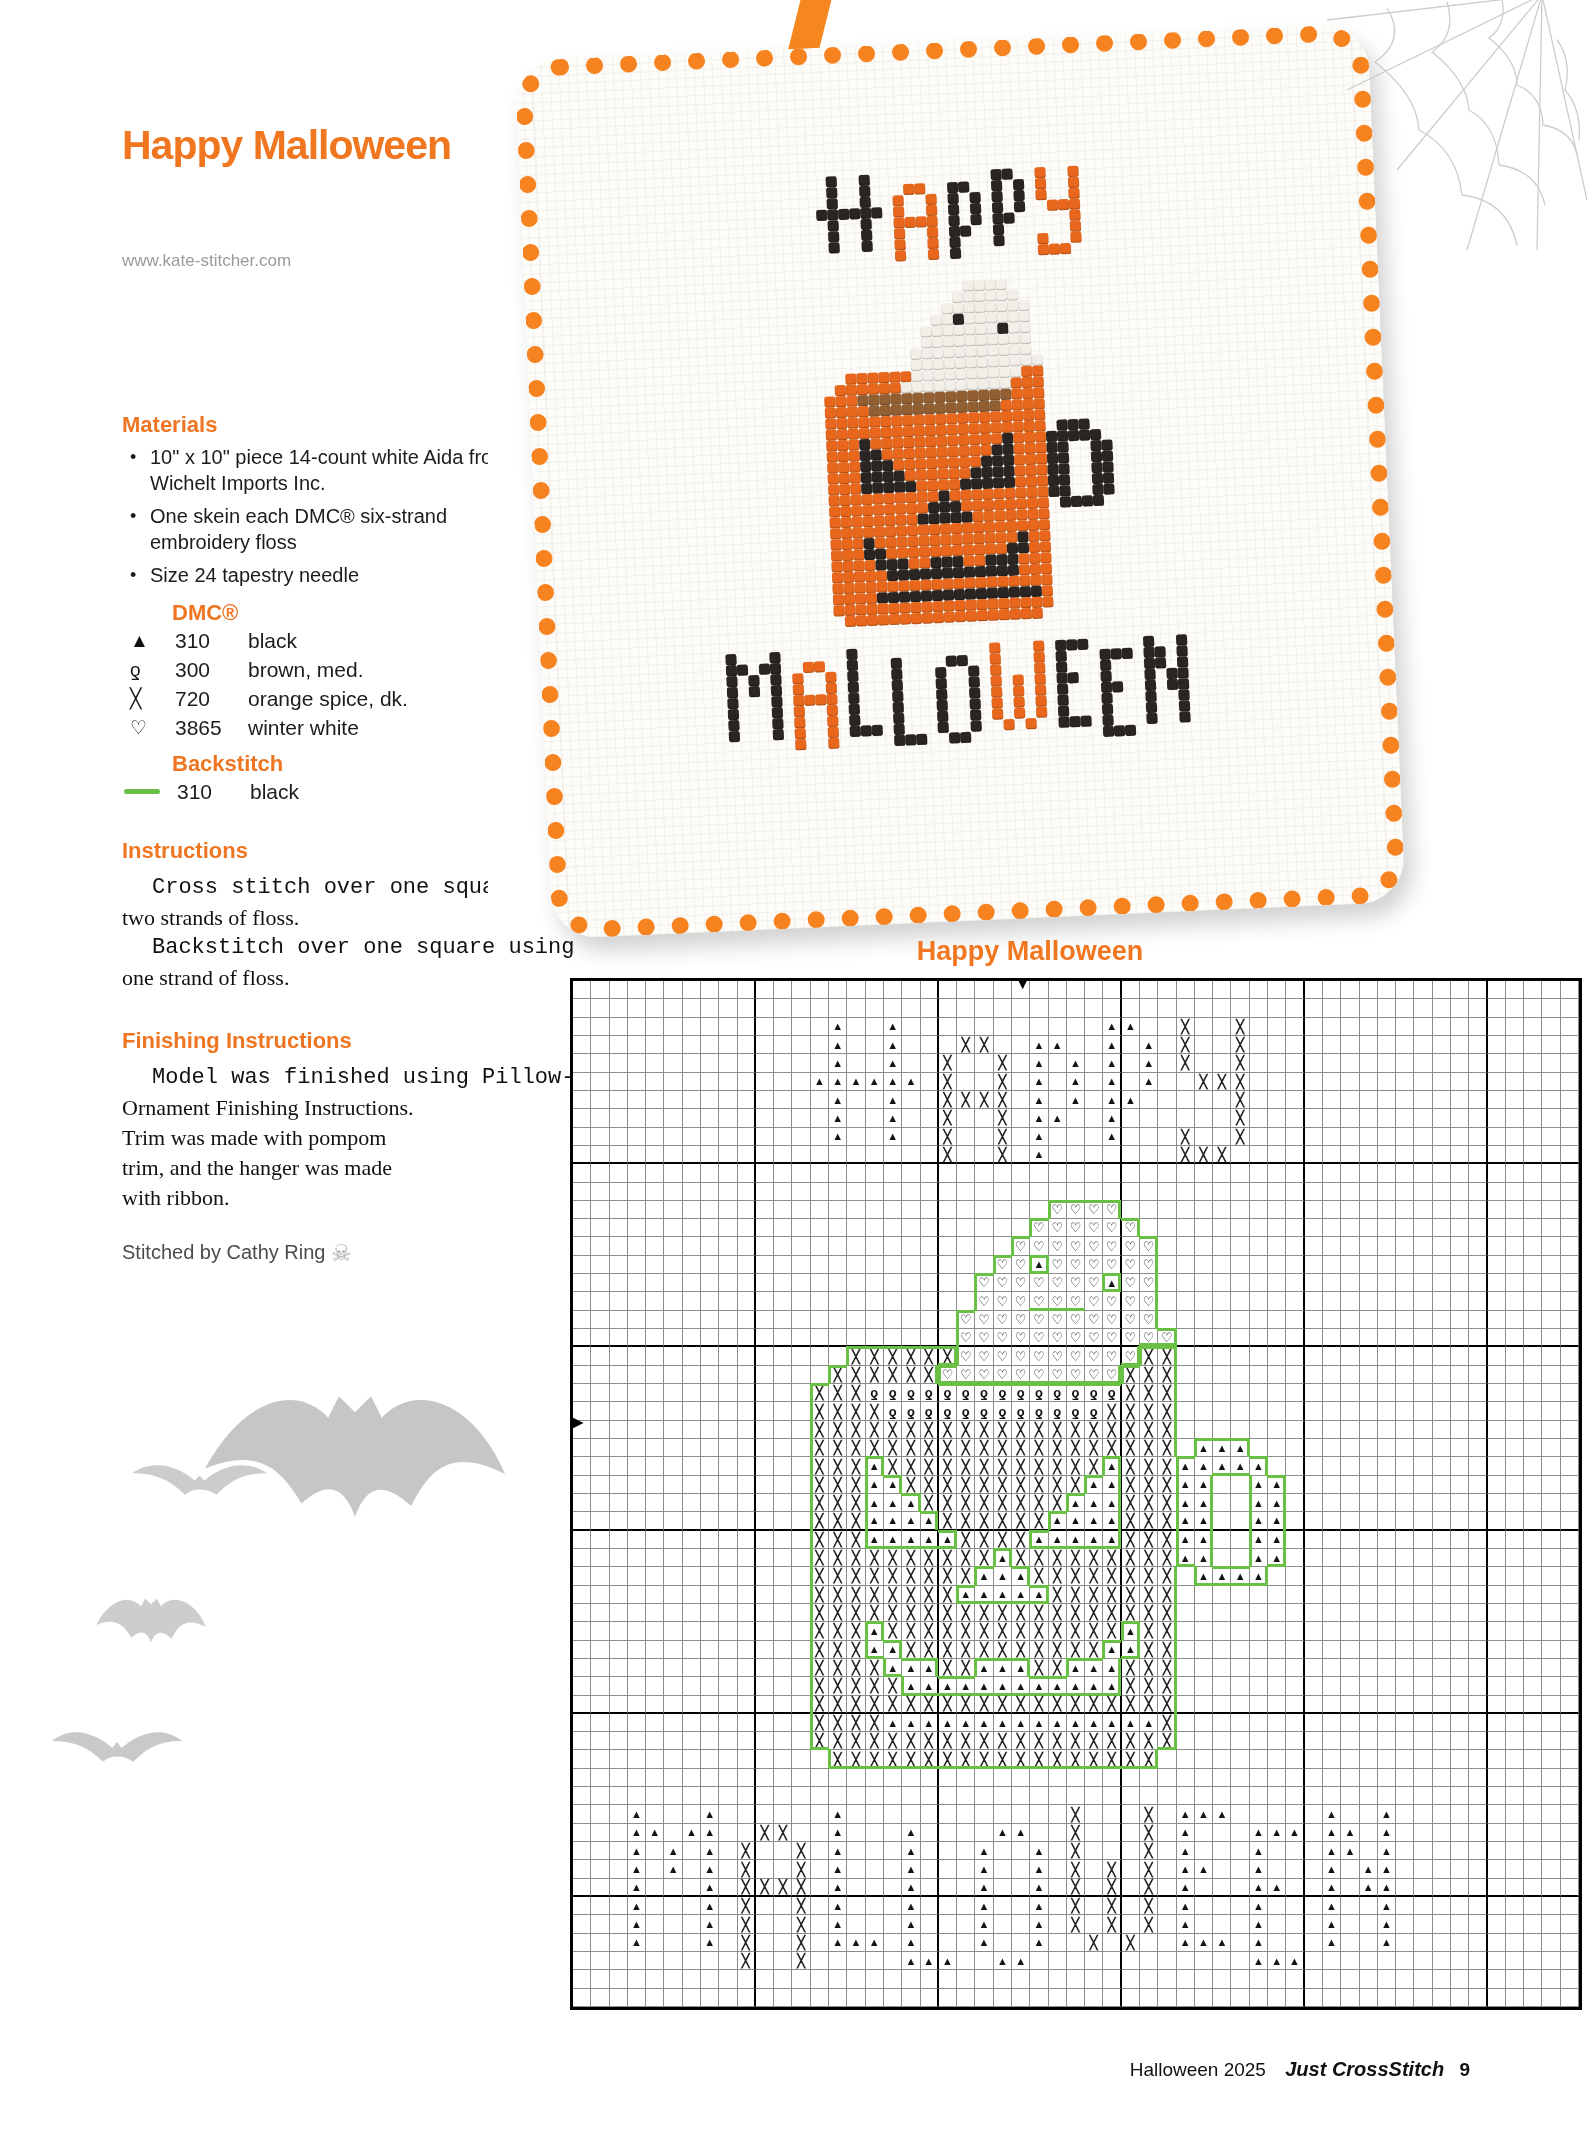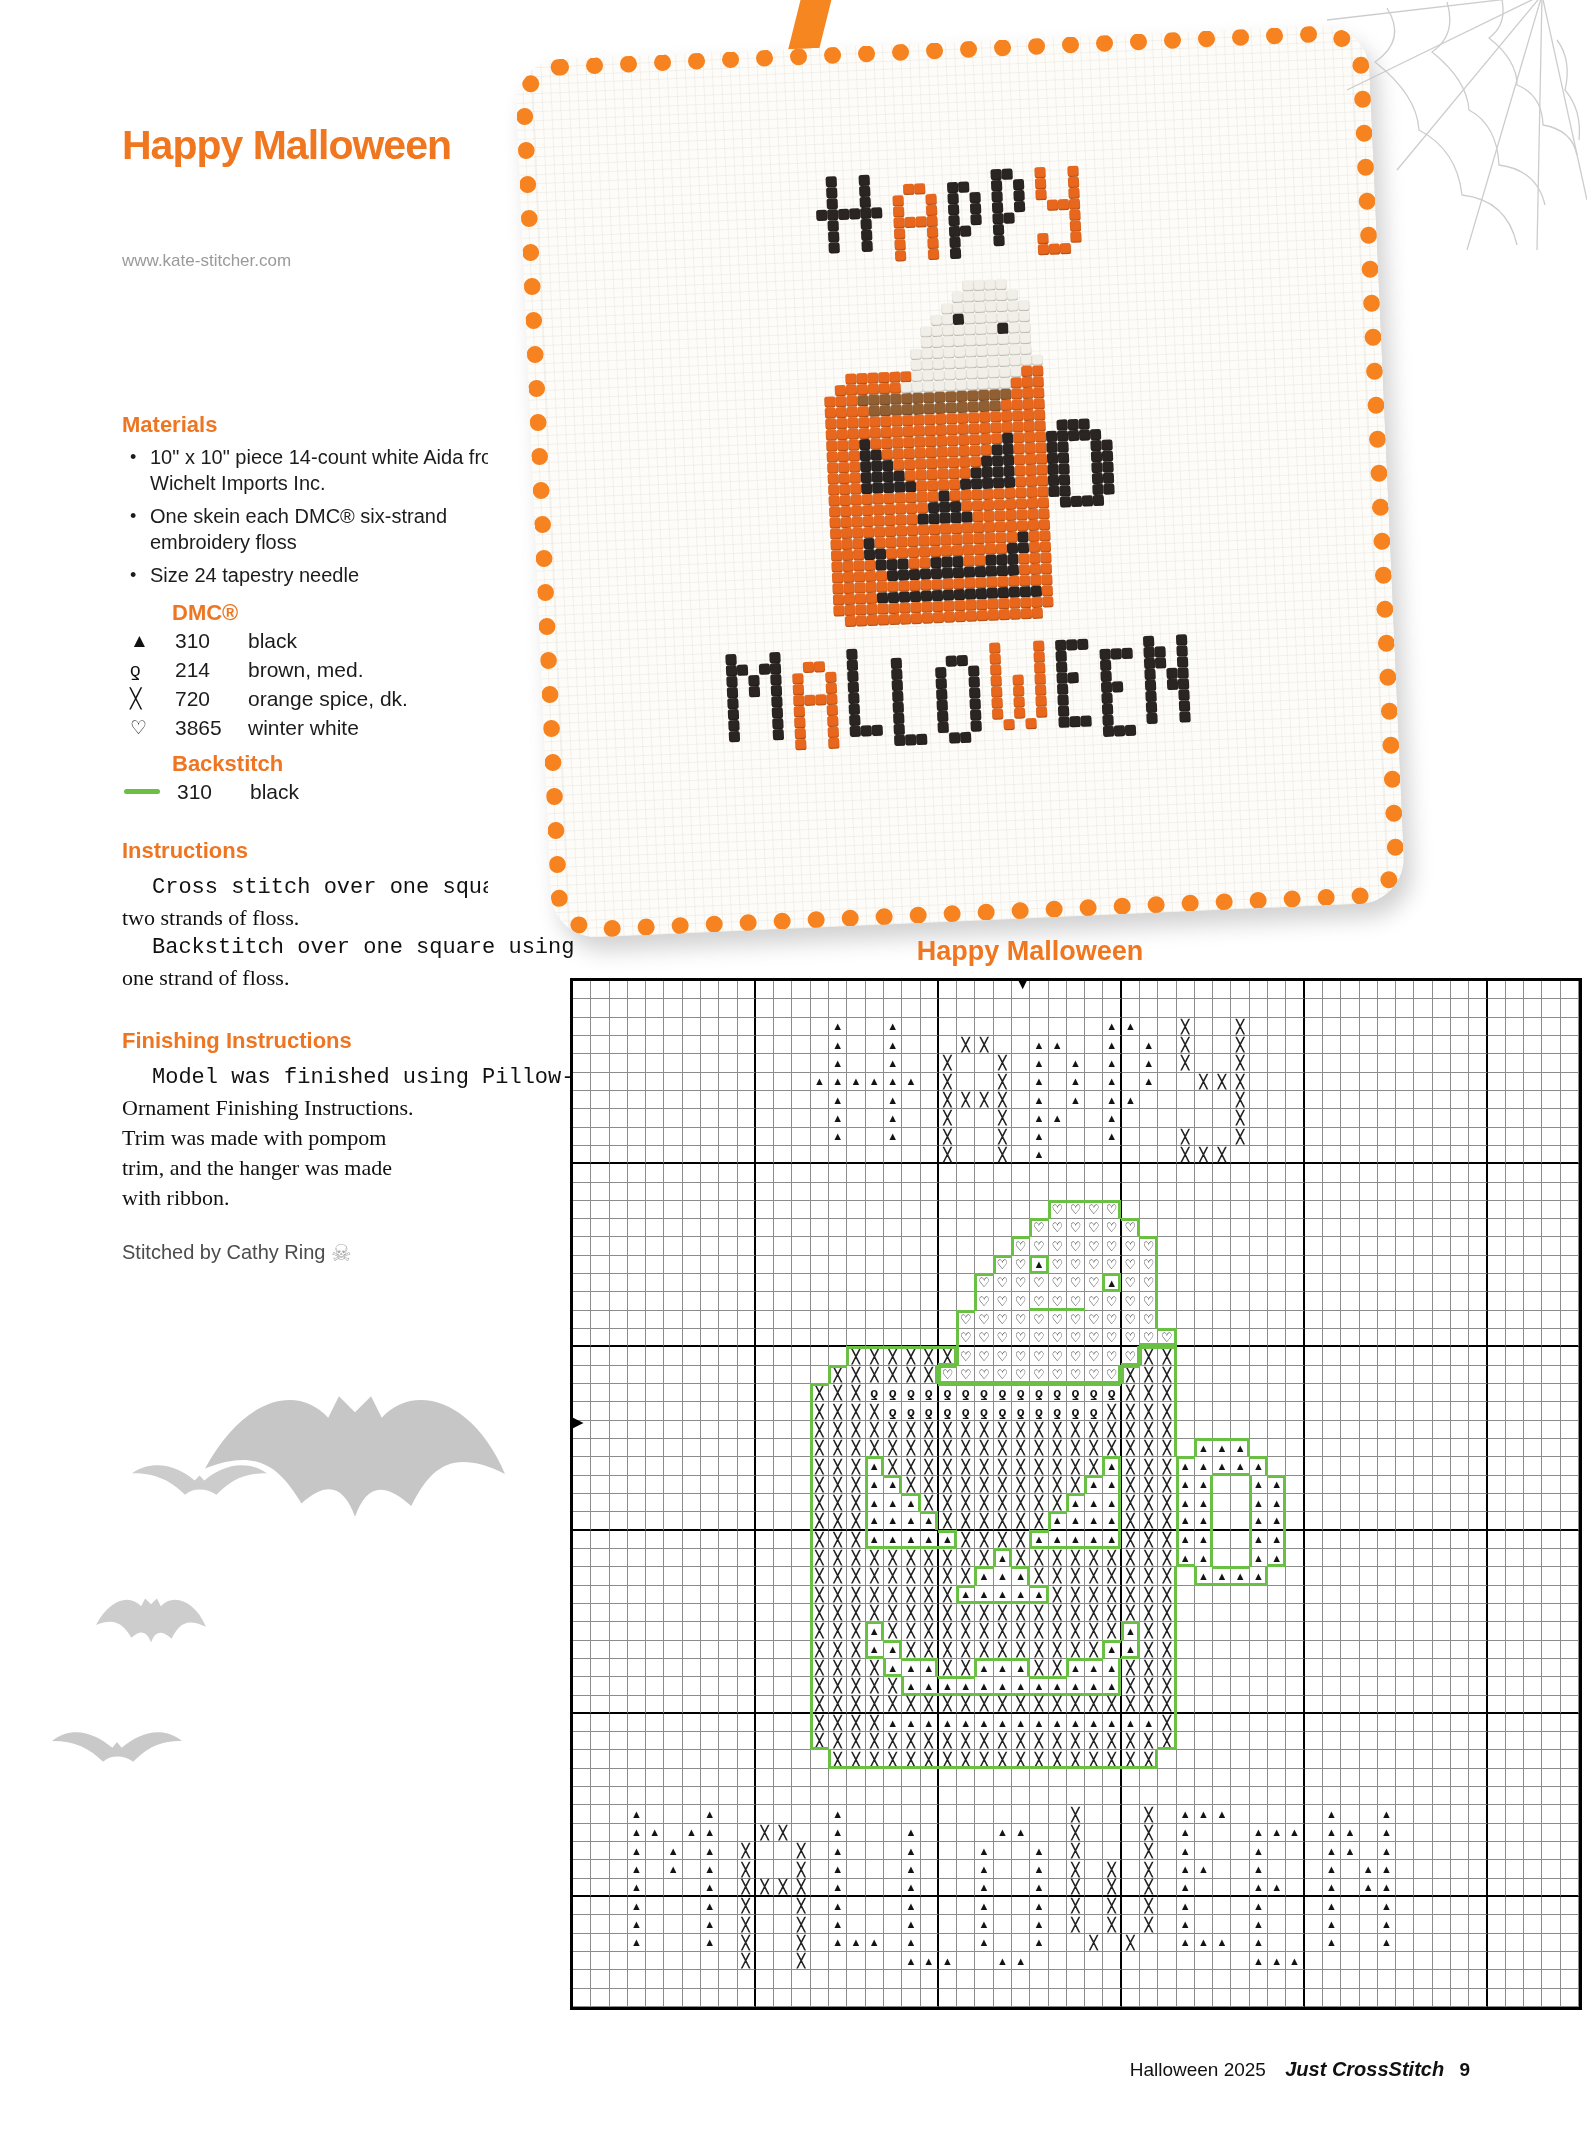--- a/index.html
+++ b/index.html
@@ -96,21 +96,21 @@
 
   <div class="leftcol-item key">
     <div class="orange-head key-head">DMC®</div>
     <div class="key-row">
       <span class="key-sym">▲</span>
       <span class="key-num">310</span>
       <span class="key-name">black</span>
     </div>
     <div class="key-row">
       <span class="key-sym">ƍ</span>
-      <span class="key-num">214</span>
+      <span class="key-num">300</span>
       <span class="key-name">brown, med.</span>
     </div>
     <div class="key-row">
       <span class="key-sym">╳</span>
       <span class="key-num">720</span>
       <span class="key-name">orange spice, dk.</span>
     </div>
     <div class="key-row">
       <span class="key-sym">♡</span>
       <span class="key-num">3865</span>

